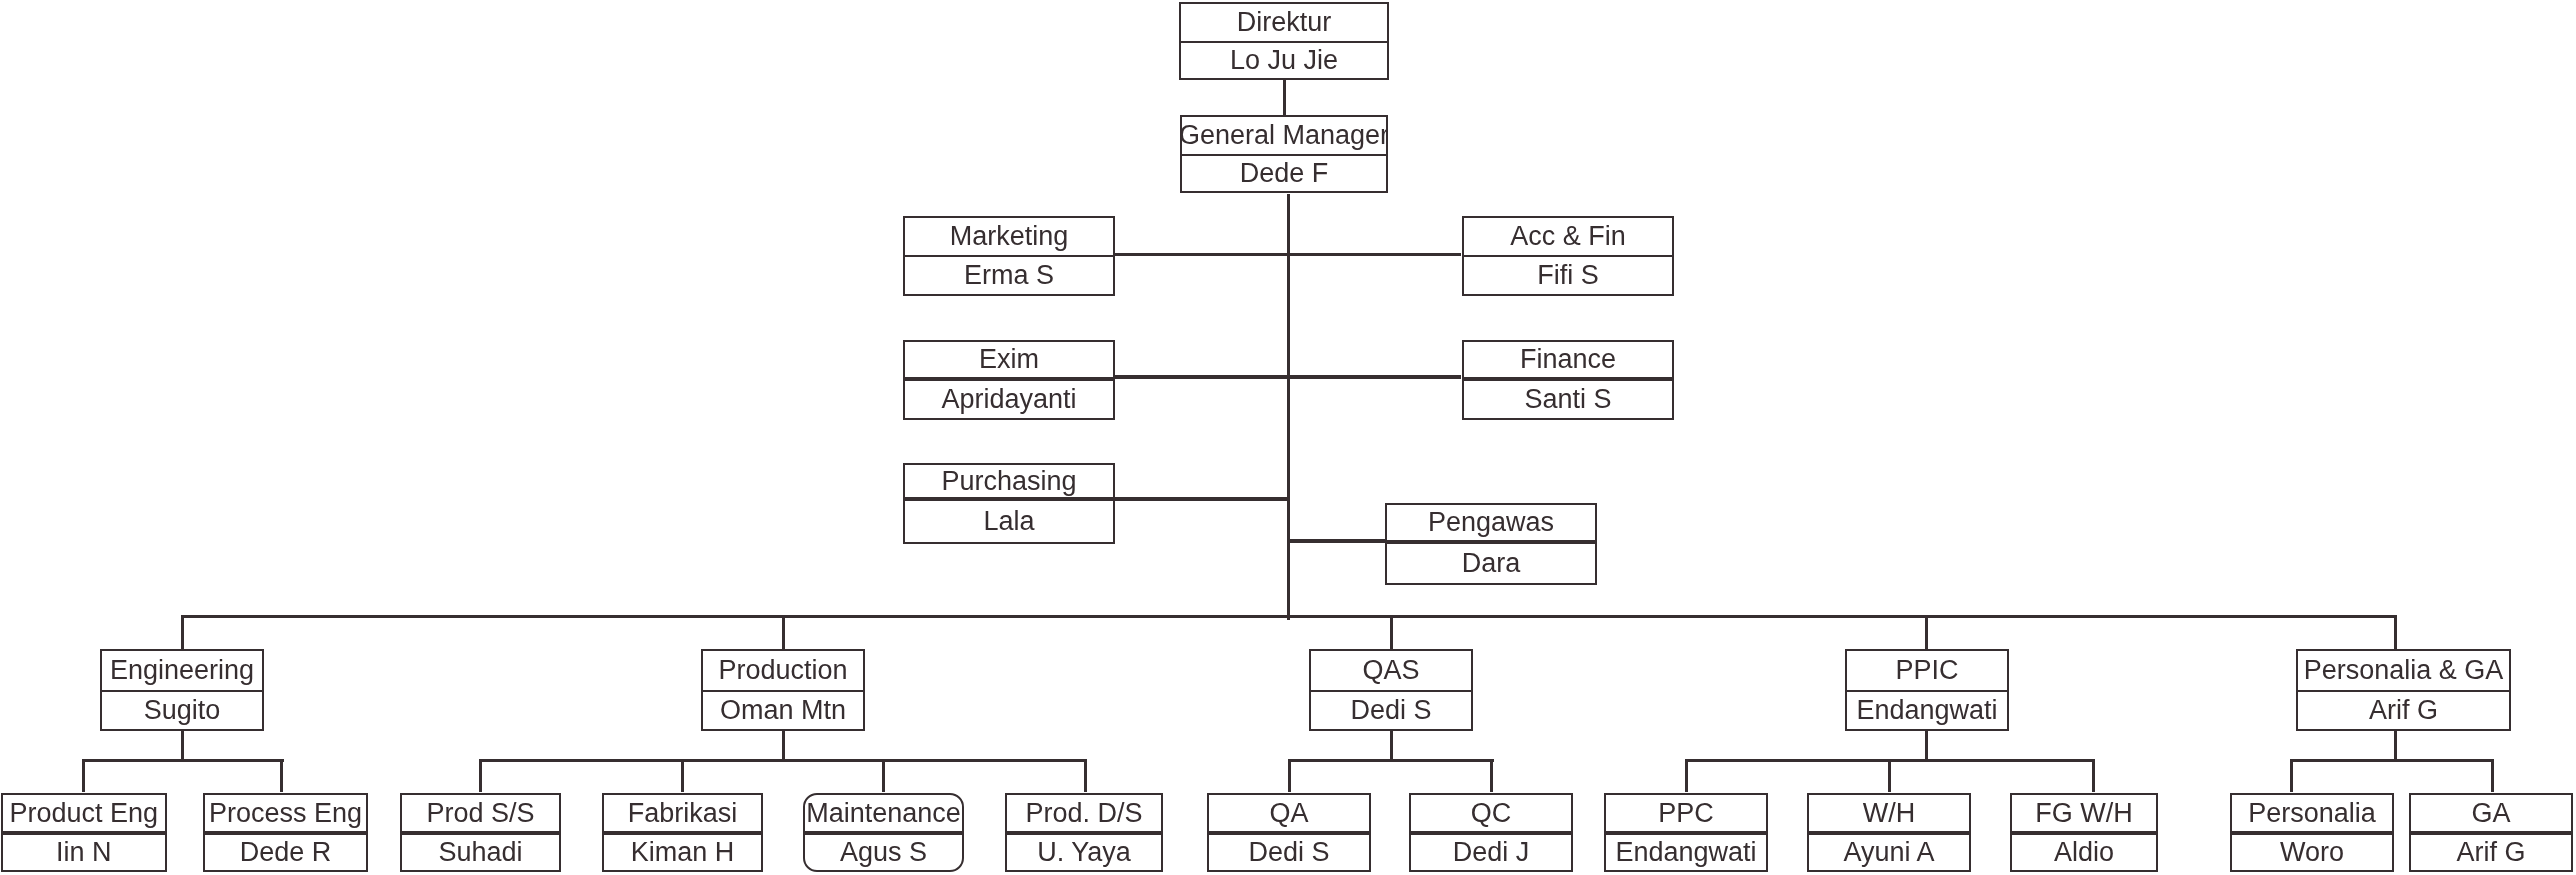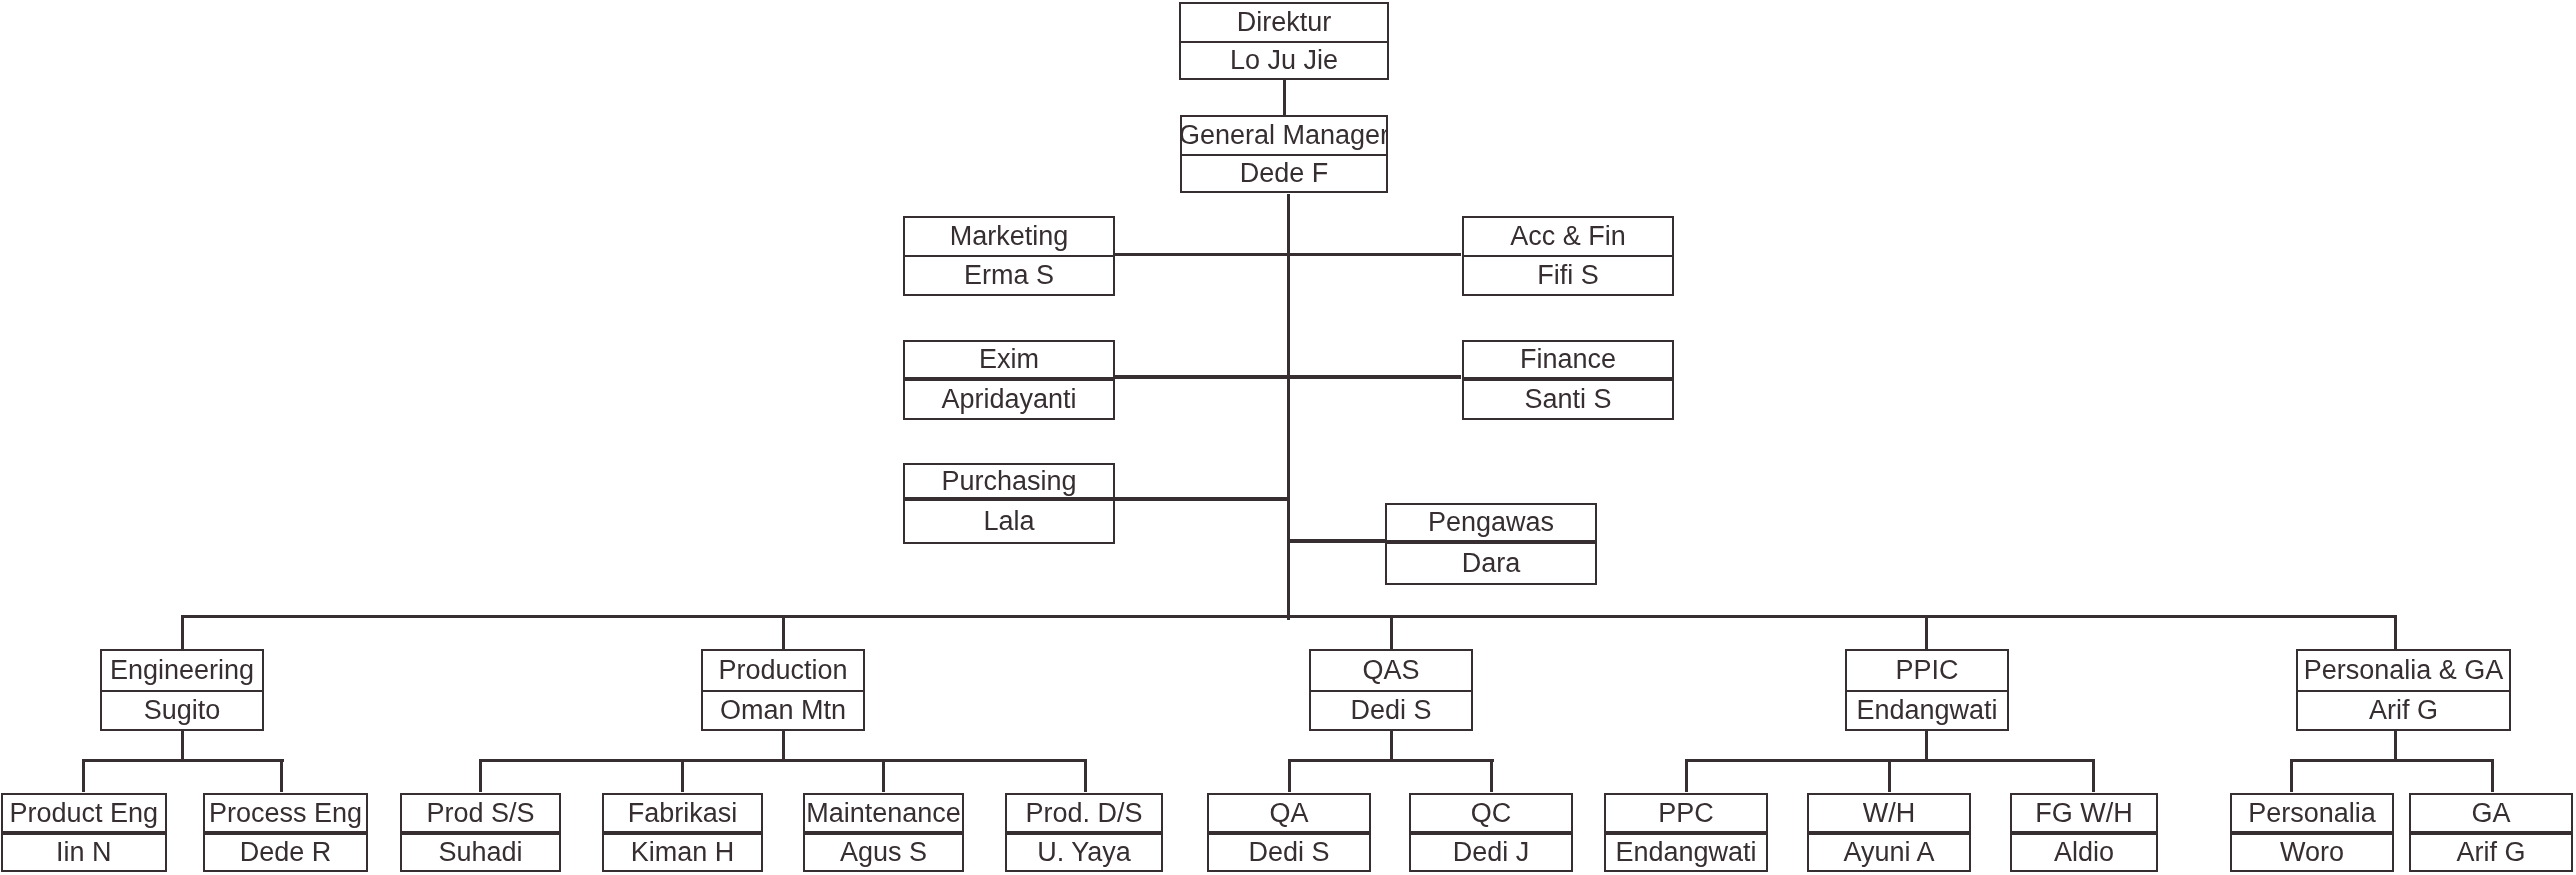--- a/index.html
+++ b/index.html
@@ -150,21 +150,21 @@
       <div class="node-name" style="color: rgb(54, 46, 48);">Dede R</div>
     </div>
     <div class="node" style="left: 400px; top: 793px; width: 161px; height: 79px; border-color: rgb(54, 46, 48);">
       <div class="node-title thick" style="height: 40px; border-bottom-color: rgb(54, 46, 48); color: rgb(54, 46, 48);">Prod S/S</div>
       <div class="node-name" style="color: rgb(54, 46, 48);">Suhadi</div>
     </div>
     <div class="node" style="left: 602px; top: 793px; width: 161px; height: 79px; border-color: rgb(54, 46, 48);">
       <div class="node-title thick" style="height: 40px; border-bottom-color: rgb(54, 46, 48); color: rgb(54, 46, 48);">Fabrikasi</div>
       <div class="node-name" style="color: rgb(54, 46, 48);">Kiman H</div>
     </div>
-    <div class="node" style="left: 803px; top: 793px; width: 161px; height: 79px; border-color: rgb(54, 46, 48);">
+    <div class="node" style="left: 803px; top: 793px; width: 161px; height: 79px; border-color: rgb(54, 46, 48); border-radius: 14px;">
       <div class="node-title thick" style="height: 40px; border-bottom-color: rgb(54, 46, 48); color: rgb(54, 46, 48);">Maintenance</div>
       <div class="node-name" style="color: rgb(54, 46, 48);">Agus S</div>
     </div>
     <div class="node" style="left: 1005px; top: 793px; width: 158px; height: 79px; border-color: rgb(54, 46, 48);">
       <div class="node-title thick" style="height: 40px; border-bottom-color: rgb(54, 46, 48); color: rgb(54, 46, 48);">Prod. D/S</div>
       <div class="node-name" style="color: rgb(54, 46, 48);">U. Yaya</div>
     </div>
     <div class="node" style="left: 1207px; top: 793px; width: 164px; height: 79px; border-color: rgb(54, 46, 48); text-align: right;">
       <div class="node-title thick" style="height: 40px; border-bottom-color: rgb(54, 46, 48); color: rgb(54, 46, 48);">QA</div>
       <div class="node-name" style="color: rgb(54, 46, 48);">Dedi S</div>

